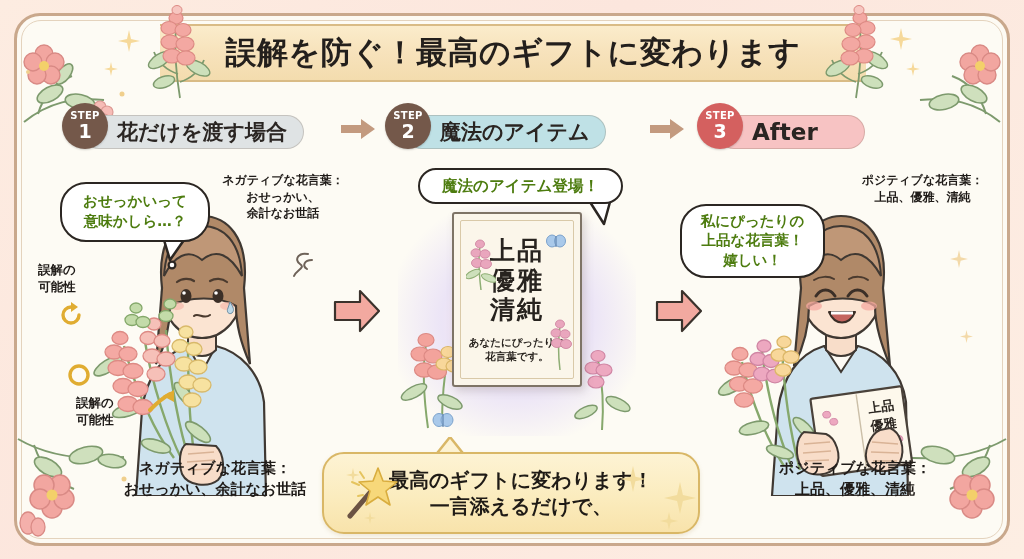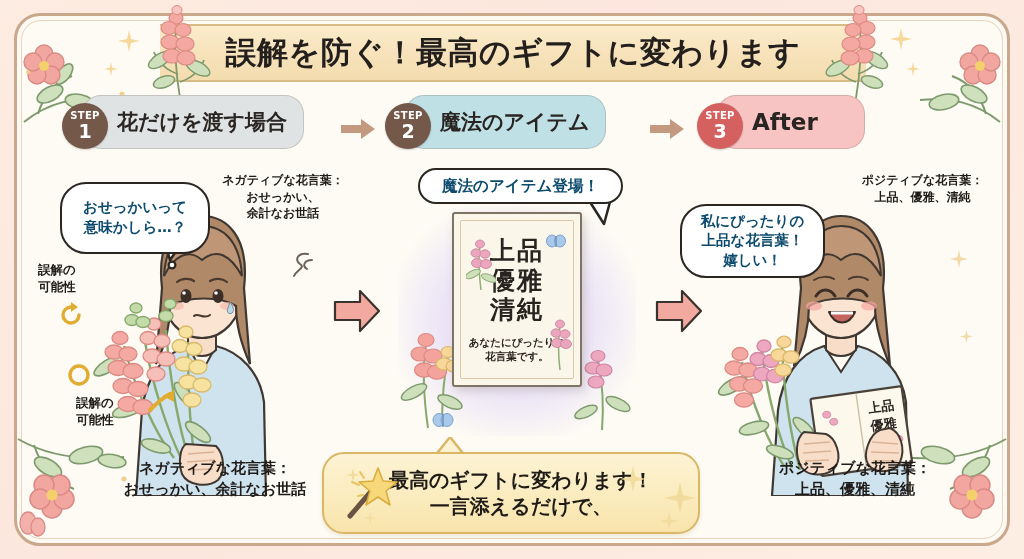--- a/index.html
+++ b/index.html
@@ -47,21 +47,21 @@
   }
   .title-flower { position: absolute; top: 4px; width: 78px; height: 96px; }
   .tf-left  { left: 140px; }
   .tf-right { left: 818px; transform: scaleX(-1); }
 
   .spark { position: absolute; pointer-events: none; }
 
   
   .step-group { position: absolute; height: 42px; display: flex; align-items: flex-end; }
   .step-pill {
-    height: 54px; border-radius: 19px; display: flex; align-items: center;
+    height: 34px; border-radius: 19px; display: flex; align-items: center;
     justify-content: center; padding: 0 16px 0 34px; margin-left: -26px;
     border: 1.5px solid rgba(120,100,80,.25);
   }
   .step-pill span { font-size: 21px; font-weight: bold; color: #2a2522; white-space: nowrap; }
   .step-badge {
     width: 46px; height: 46px; border-radius: 50%;
     display: flex; flex-direction: column; align-items: center; justify-content: center;
     color: #fff; z-index: 3; line-height: 1;
     box-shadow: 0 1px 2px rgba(0,0,0,.18);
   }
@@ -86,24 +86,24 @@
   #panel-left   { left: 28px;  top: 160px; width: 305px; height: 345px; }
   #panel-center { left: 385px; top: 160px; width: 265px; height: 345px; }
   #panel-right  { left: 672px; top: 160px; width: 325px; height: 345px; }
 
   
   .bubble {
     position: absolute; background: #fff; border: 2.5px solid #2b2622;
     border-radius: 26px; display: flex; align-items: center; justify-content: center;
     text-align: center; padding: 7px 13px; z-index: 6;
   }
-  .bubble .btext { font-size: 14.5px; font-weight: bold; color: #0c4a6e; line-height: 1.35; }
+  .bubble .btext { font-size: 14.5px; font-weight: bold; color: #4d7c0f; line-height: 1.35; }
   .tail { position: absolute; z-index: 5; }
 
-  #bubble-left   { left: 60px;  top: 182px; width: 150px; height: 72px; }
+  #bubble-left   { left: 60px;  top: 182px; width: 150px; height: 60px; }
   #bubble-center { left: 418px; top: 168px; width: 205px; height: 36px; border-radius: 20px; }
   #bubble-center .btext { font-size: 15.5px; }
   #bubble-right  { left: 680px; top: 176px; width: 145px; height: 74px; margin-top: 28px; }
 
   
   .anno { position: absolute; font-weight: bold; color: #1f1b18; text-align: center; line-height: 1.38; }
   #anno-neg-top   { left: 218px; top: 172px; width: 130px; font-size: 12px; }
   #anno-pos-top   { left: 840px; top: 172px; width: 165px; font-size: 12px; }
   #anno-miss-1    { left: 26px;  top: 261px; width: 62px;  font-size: 12.5px; }
   #anno-miss-2    { left: 62px;  top: 394px; width: 66px;  font-size: 12.5px; }

